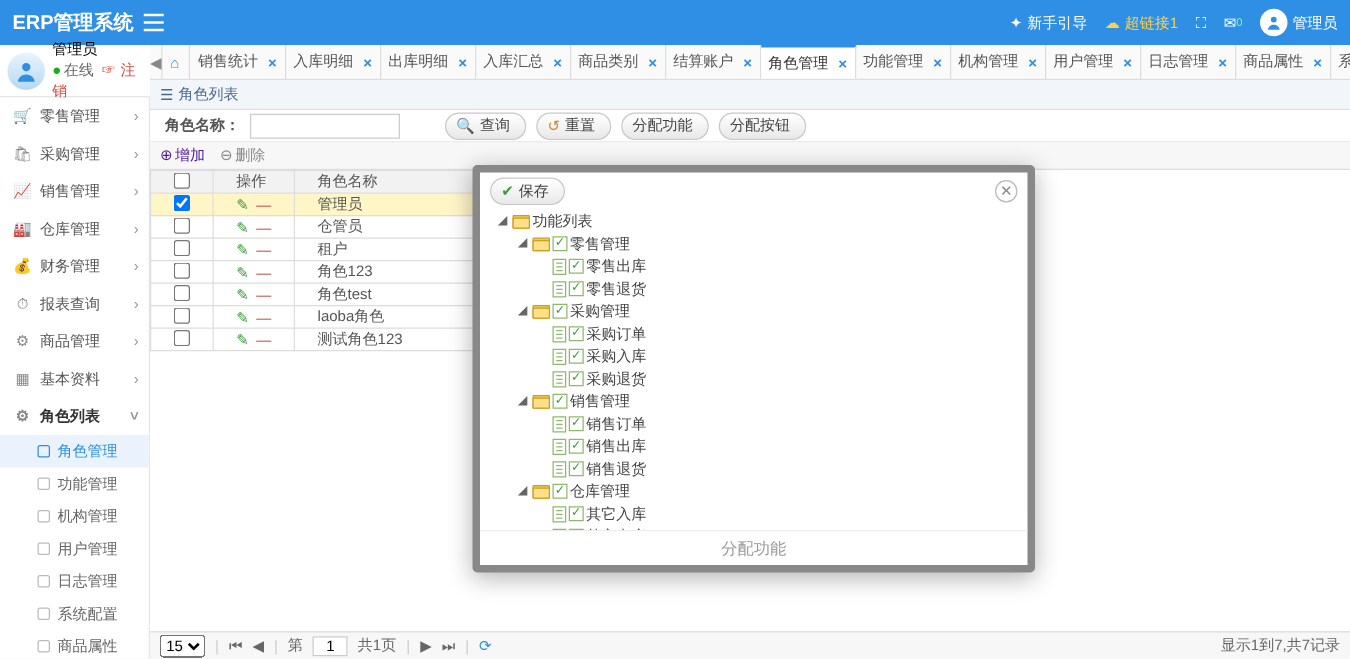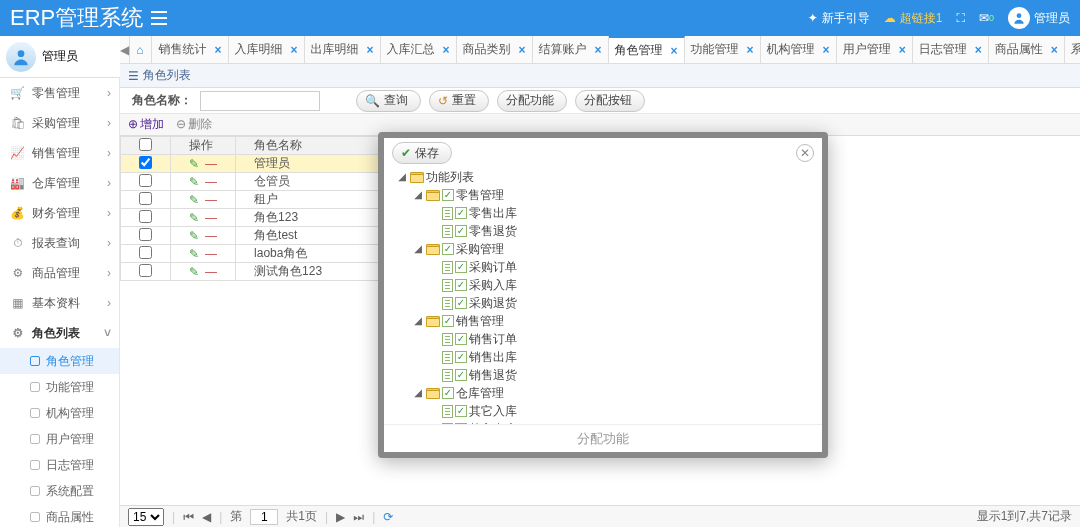--- a/index.html
+++ b/index.html
@@ -1,20 +1,20 @@
 <!DOCTYPE html>
 <html><head>
 <meta charset="utf-8">
 <style>
   *{box-sizing:border-box;margin:0;padding:0;font-family:"Microsoft YaHei",Arial,sans-serif;font-size:12px;}
   body{background:#f4f4f4;width:1080px;height:527px;overflow:hidden;position:relative;}
 
   
   .topbar{background:#2e8fe5;height:36px;color:#fff;display:flex;align-items:center;padding:0 10px;}
-  .topbar .title{font-size:22px;font-weight:normal;margin-right:8px;}
+  .topbar .title{font-size:16px;font-weight:bold;margin-right:8px;}
   .topbar .burger{display:inline-block;width:16px;height:14px;border-top:2px solid #fff;border-bottom:2px solid #fff;position:relative;margin-right:10px;}
   .topbar .burger::before{content:"";position:absolute;top:4px;left:0;right:0;height:2px;background:#fff;}
   .flex-spacer{flex:1;}
   .top-link{margin-left:14px;display:flex;align-items:center;color:#fff;font-size:12px;}
   .top-link.orange{color:#ffd24d;}
   .top-link svg,.top-link .glyph{margin-right:4px;}
   .avatar-sm{width:22px;height:22px;border-radius:50%;background:#fff;display:inline-flex;align-items:center;justify-content:center;margin-right:4px;margin-left:14px;}
   .avatar-sm svg{fill:#2e8fe5;}
   .badge-dot{font-size:9px;vertical-align:super;}
 
@@ -130,20 +130,21 @@
 
 <div class="userblock">
   <span class="avatar-lg">
       <svg width="20" height="20" viewBox="0 0 24 24">
         <circle cx="12" cy="8" r="4"></circle>
         <path d="M4 22c0-4 4-7 8-7s8 3 8 7z"></path>
       </svg>
     </span>
   <span class="uinfo">
     <div class="uname">管理员</div>
+    <div class="status"><span class="dot-green">●</span><span>在线</span><span class="logout">☞ <span>注销</span></span></div>
   </span>
 </div>
 
 <div class="sidebar" id="sidebar">
     <div class="side-item">
       <span class="icn">🛒</span>
       <span>零售管理</span>
       <span class="chev">›</span>
     </div>
     <div class="side-item">

